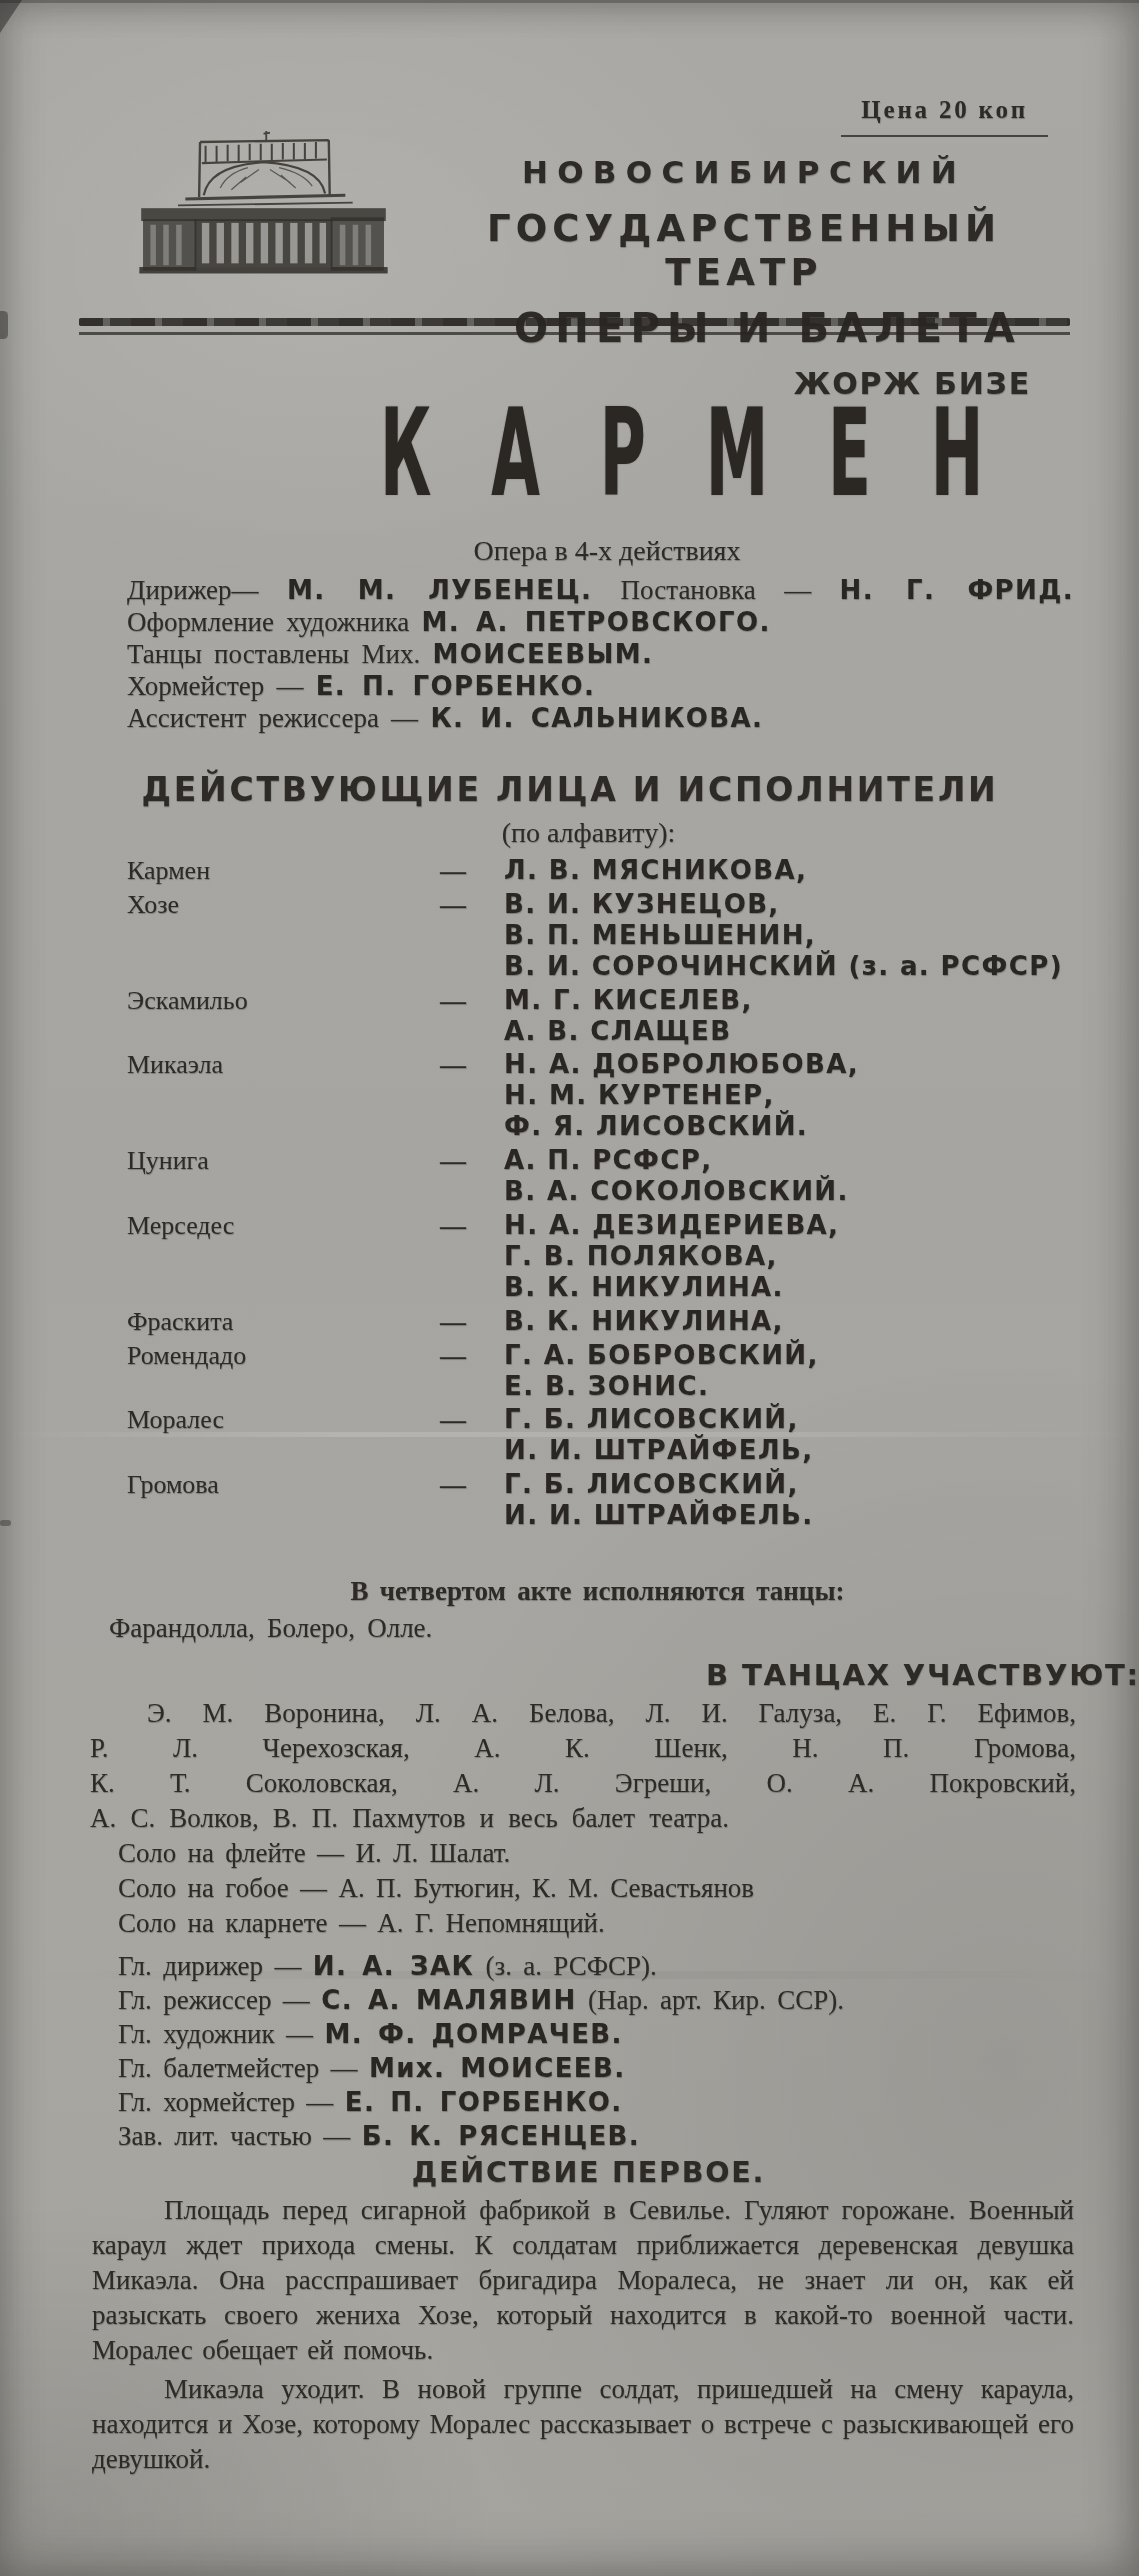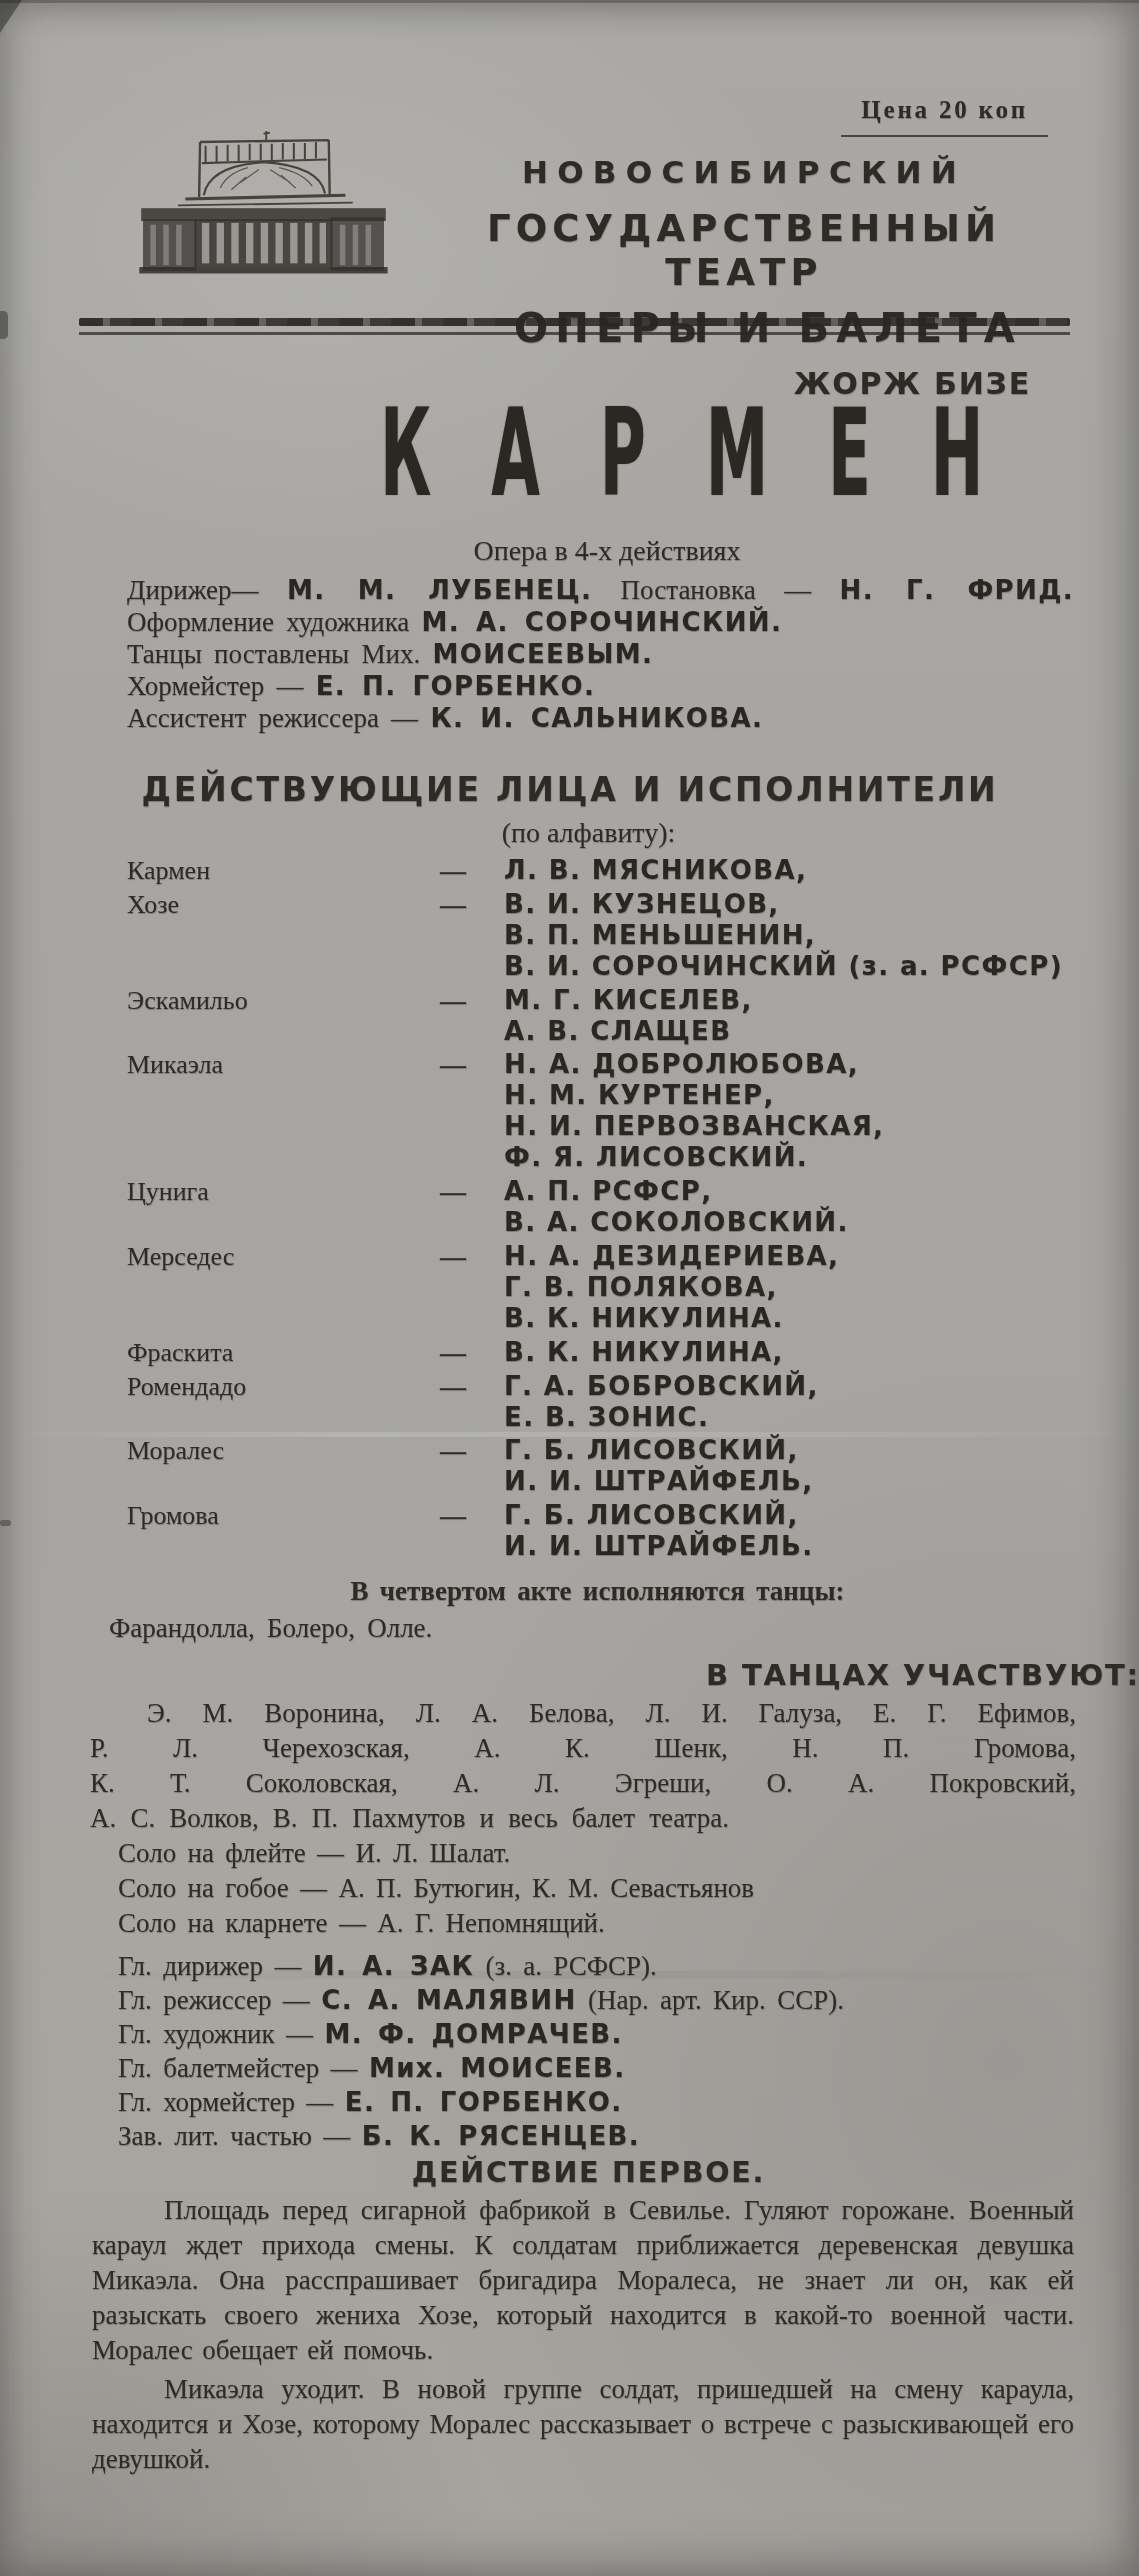--- a/index.html
+++ b/index.html
@@ -150,21 +150,21 @@
   </div>
 
   <div class="composer sans ink">ЖОРЖ БИЗЕ</div>
   <h1 class="title-row abs" style="margin:0;">
     <span class="title-inner sans">КАРМЕН</span>
   </h1>
   <div class="subtitle ink">Опера в 4-х действиях</div>
 
   <section class="credits ink">
     <p class="credit-line fill"><span>Дирижер—</span> <span class="sc">М. М. ЛУБЕНЕЦ.</span> <span>Постановка —</span> <span class="sc">Н. Г. ФРИД.</span></p>
-    <p class="credit-line"><span>Оформление художника</span> <span class="sc">М. А. СОРОЧИНСКИЙ.</span></p>
+    <p class="credit-line"><span>Оформление художника</span> <span class="sc">М. А. ПЕТРОВСКОГО.</span></p>
     <p class="credit-line"><span>Танцы поставлены Мих.</span> <span class="sc">МОИСЕЕВЫМ.</span></p>
     <p class="credit-line"><span>Хормейстер —</span> <span class="sc">Е. П. ГОРБЕНКО.</span></p>
     <p class="credit-line"><span>Ассистент режиссера —</span> <span class="sc">К. И. САЛЬНИКОВА.</span></p>
   </section>
 
   <h2 class="cast-heading sans ink">ДЕЙСТВУЮЩИЕ ЛИЦА И ИСПОЛНИТЕЛИ</h2>
   <div class="cast-sub ink">(по алфавиту):</div>
 
   <section class="cast ink">
     <div class="cast-row">
@@ -190,21 +190,20 @@
         <div class="cast-name">М. Г. КИСЕЛЕВ,</div>
         <div class="cast-name">А. В. СЛАЩЕВ</div>
       </div>
     </div>
     <div class="cast-row">
       <div class="cast-role">Микаэла</div>
       <div class="cast-dash">—</div>
       <div class="cast-names">
         <div class="cast-name">Н. А. ДОБРОЛЮБОВА,</div>
         <div class="cast-name">Н. М. КУРТЕНЕР,</div>
-        <div class="cast-name">Н. И. ПЕРВОЗВАНСКАЯ,</div>
         <div class="cast-name">Ф. Я. ЛИСОВСКИЙ.</div>
       </div>
     </div>
     <div class="cast-row">
       <div class="cast-role">Цунига</div>
       <div class="cast-dash">—</div>
       <div class="cast-names">
         <div class="cast-name">А. П. РСФСР,</div>
         <div class="cast-name">В. А. СОКОЛОВСКИЙ.</div>
       </div>

